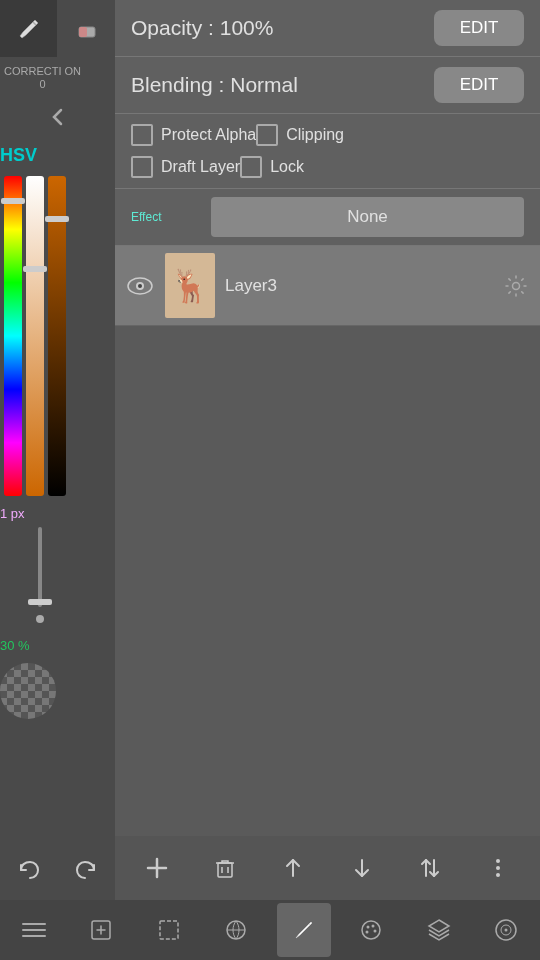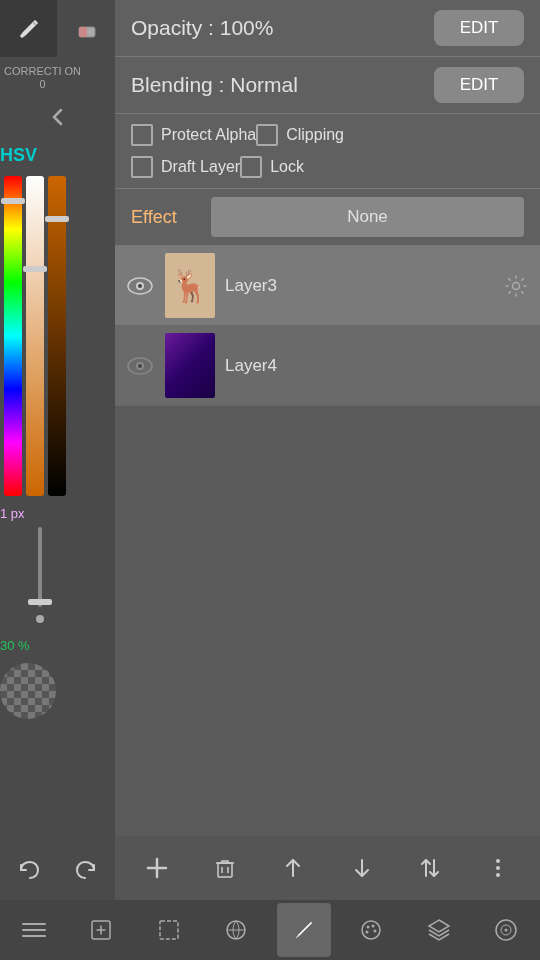--- a/index.html
+++ b/index.html
@@ -207,22 +207,22 @@
 
     
     .effect-row {
       display: flex;
       align-items: center;
       padding: 8px 16px;
       gap: 10px;
     }
 
     .effect-label {
-      color: #fdba74;
-      font-size: 18px;
+      color: #5eead4;
+      font-size: 12px;
       width: 70px;
     }
 
     .effect-value {
       flex: 1;
       background: #888;
       color: #e0e0e0;
       font-size: 17px;
       text-align: center;
       padding: 10px;
@@ -509,32 +509,20 @@
       </div>
       <span class="layer-name">Layer3</span>
       <div class="gear-icon">
         <svg width="24" height="24" viewBox="0 0 24 24" fill="none">
           <circle cx="12" cy="12" r="3.5" stroke="#aaa" stroke-width="1.5"></circle>
           <path d="M12 2v2M12 20v2M2 12h2M20 12h2M4.9 4.9l1.4 1.4M17.7 17.7l1.4 1.4M4.9 19.1l1.4-1.4M17.7 6.3l1.4-1.4" stroke="#aaa" stroke-width="1.5" stroke-linecap="round"></path>
         </svg>
       </div>
     </div>
 
-    <div class="layer-row">
-      <div class="eye-icon dim">
-        <svg width="26" height="18" viewBox="0 0 26 18" fill="none">
-          <ellipse cx="13" cy="9" rx="12" ry="8" stroke="#888" stroke-width="1.5" fill="none"></ellipse>
-          <circle cx="13" cy="9" r="4" fill="#888"></circle>
-          <circle cx="13" cy="9" r="2" fill="#444"></circle>
-        </svg>
-      </div>
-      <div class="layer-thumb layer-thumb-purple">
-      </div>
-      <span class="layer-name">Layer4</span>
-    </div>
 
     <div class="layers-empty"></div>
   </div>
 
   <div class="layer-toolbar">
     <button class="layer-tool-btn">
       <svg width="26" height="26" viewBox="0 0 26 26">
         <line x1="13" y1="4" x2="13" y2="22" stroke="#ccc" stroke-width="2.5" stroke-linecap="round"></line>
         <line x1="4" y1="13" x2="22" y2="13" stroke="#ccc" stroke-width="2.5" stroke-linecap="round"></line>
       </svg>

